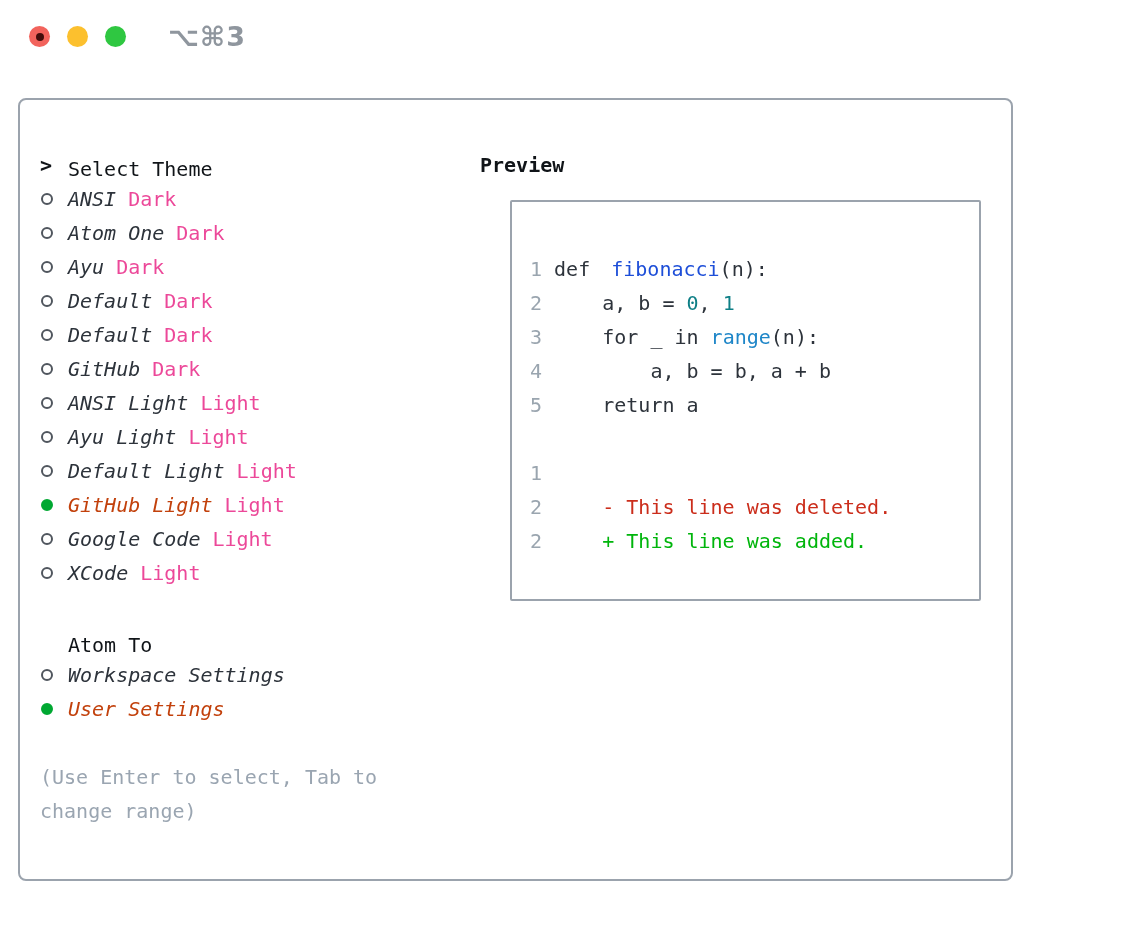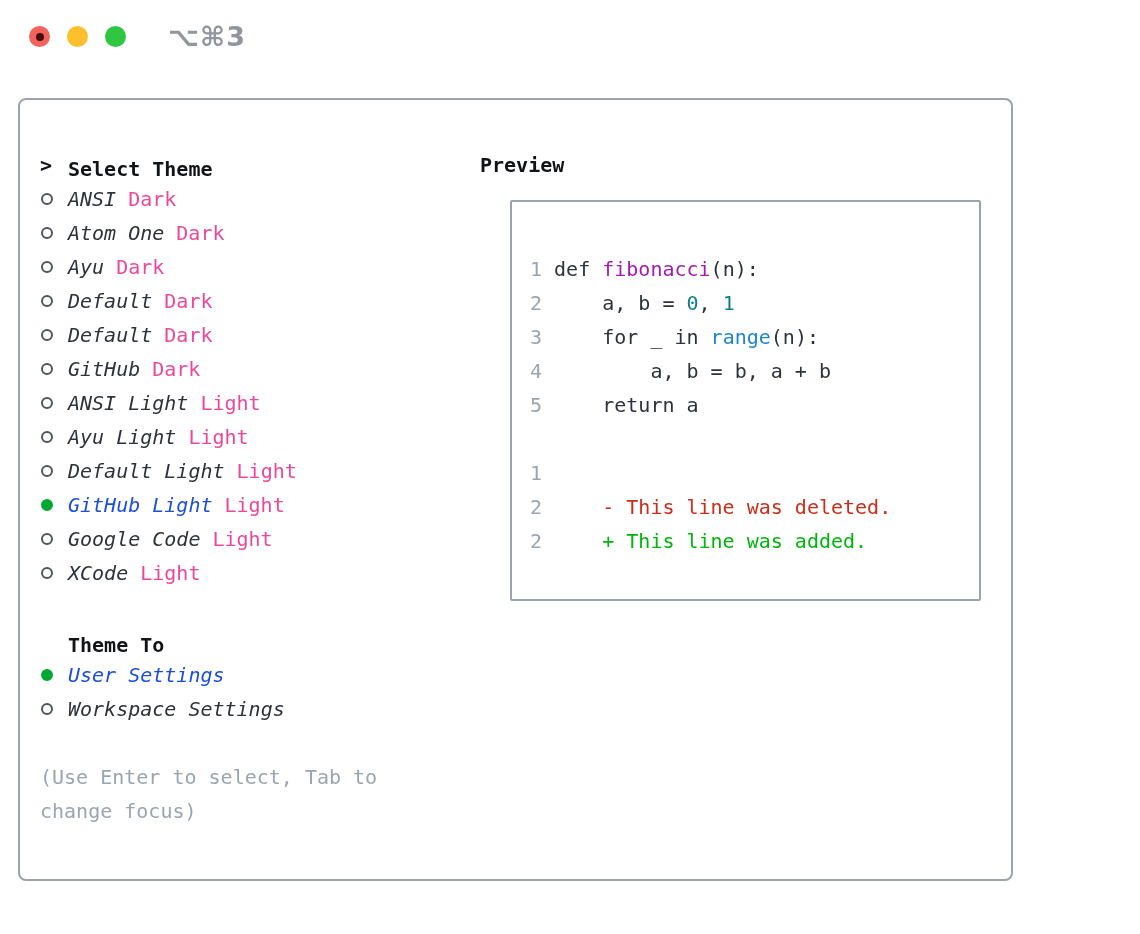--- a/index.html
+++ b/index.html
@@ -30,42 +30,42 @@
     border:2px solid #9ba3ad;border-radius:8px;background:#ffffff;
   }
   .row{display:flex;align-items:center;height:34px;font-size:20px;color:#2d333b;}
   .spacer{height:34px;}
   
   .sidebar{position:absolute;left:20px;top:48px;width:440px;}
   .markercol{width:28px;display:flex;align-items:center;justify-content:flex-start;flex:0 0 28px;}
   .pointer{font-weight:bold;color:#101418;font-size:20px;}
   .marker{width:12px;height:12px;border-radius:50%;border:2px solid #50565e;box-sizing:border-box;margin-left:1px;}
   .selected .marker{background:#00a832;border-color:#00a832;}
-  .h-label{font-weight:bold;color:#101418;margin-top:7px;}
+  .h-label{font-weight:normal;color:#101418;margin-top:7px;}
   .item .label{color:#2d333b;white-space:pre;font-style:italic;}
-  .item.selected .label{color:#1d4ed8;text-align:center;}
+  .item.selected .label{color:#c2410c;text-align:center;}
   .tag{color:#ec4899;margin-left:12px;}
   .apply-header .h-label{margin-left:28px;}
   .footer-hint{
     margin-top:34px;max-width:400px;color:#9aa5b1;font-size:20px;line-height:34px;
   }
   
   .preview-title{
     position:absolute;left:460px;top:48px;height:34px;display:flex;align-items:center;
     font-weight:bold;font-size:20px;color:#101418;
   }
   .preview-box{
     position:absolute;left:490px;top:100px;width:471px;height:401px;
     border:2px solid #9ba3ad;border-radius:2px;background:#ffffff;
     padding:50px 0 0 18px;box-sizing:border-box;overflow:hidden;
   }
   .cl{display:flex;height:34px;align-items:center;font-size:20px;}
   .ln{color:#9aa5af;white-space:pre;margin-right:12px;}
   .code{white-space:pre;color:#2d333b;}
-  .code .fn{color:#a21caf;}
+  .code .fn{color:#1d4ed8;margin-left:9px;}
   .code .nm{color:#0e7f86;}
   .code .bi{color:#1e86c8;}
   .diff-ctx{color:#9aa5af;}
   .diff-del{color:#cb2d1b;}
   .diff-add{color:#00b50c;}
 </style>
 </head>
 <body>
 
 <div class="app">
@@ -174,39 +174,39 @@
               <span class="marker"></span>
             </span>
             <span class="label">XCode</span>
             <span class="tag">Light</span>
           </div>
         </div>
 
       <div class="spacer"></div>
 
       <div class="row apply-header">
-        <span class="h-label">Theme To</span>
+        <span class="h-label">Atom To</span>
       </div>
 
       <div id="apply-list">
+          <div class="row item">
+            <span class="markercol">
+              <span class="marker"></span>
+            </span>
+            <span class="label">Workspace Settings</span>
+          </div>
           <div class="row item selected">
             <span class="markercol">
               <span class="marker"></span>
             </span>
             <span class="label">User Settings</span>
           </div>
-          <div class="row item">
-            <span class="markercol">
-              <span class="marker"></span>
-            </span>
-            <span class="label">Workspace Settings</span>
-          </div>
-        </div>
-
-      <div class="footer-hint">(Use Enter to select, Tab to change focus)</div>
+        </div>
+
+      <div class="footer-hint">(Use Enter to select, Tab to change range)</div>
     </div>
 
     <div class="preview-title">Preview</div>
 
     <div class="preview-box">
       <div id="code-lines">
           <div class="cl">
             <span class="ln">1</span>
             <span class="code"><span>def </span><span class="fn">fibonacci</span><span>(n):</span></span>
           </div>

